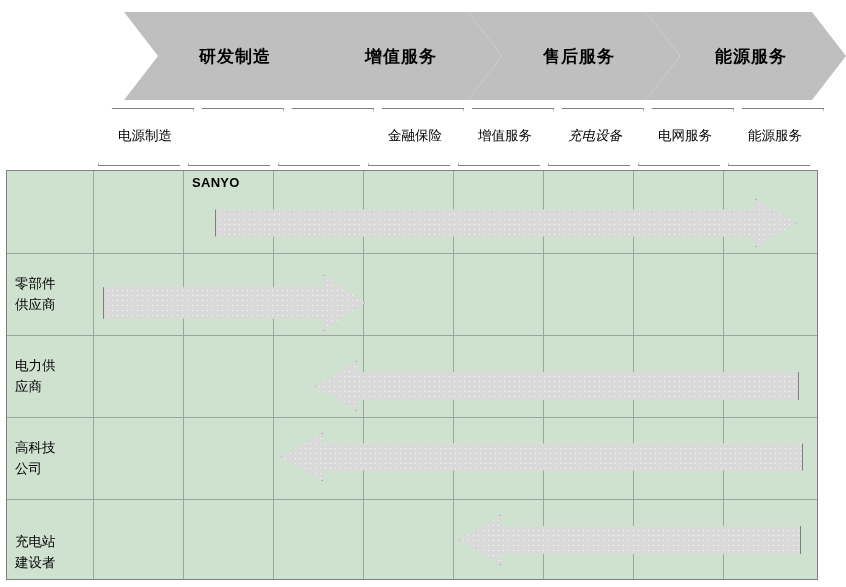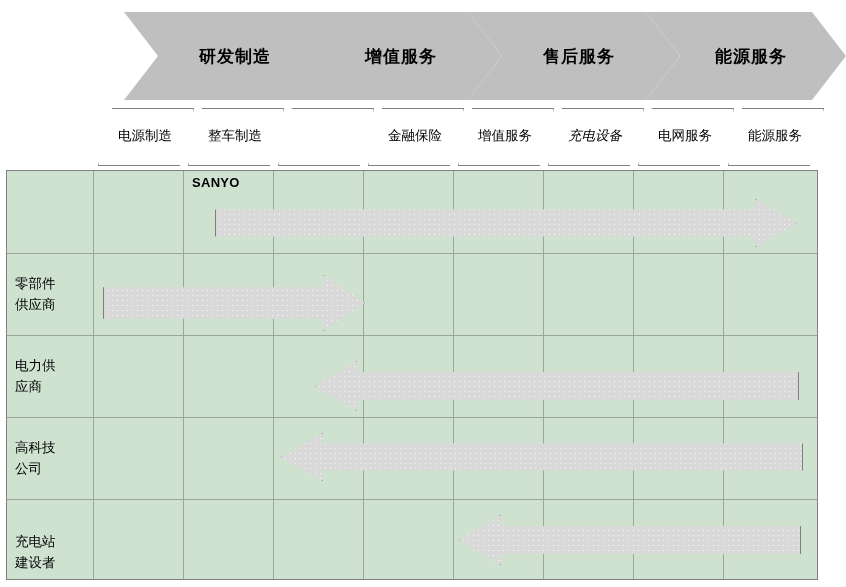--- a/index.html
+++ b/index.html
@@ -107,21 +107,20 @@
     <span>售后服务</span>
   </div>
   <div class="chev" style="left:646px;top:12px;width:200px;">
     <span>能源服务</span>
   </div>
 
   <div class="slant" style="left:98px;"></div>
   <div class="slant-label" style="left:98px;">电源制造</div>
 
   <div class="slant" style="left:188px;"></div>
-  <div class="slant-label" style="left:188px;">整车制造</div>
 
   <div class="slant" style="left:278px;"></div>
 
   <div class="slant" style="left:368px;"></div>
   <div class="slant-label" style="left:368px;">金融保险</div>
 
   <div class="slant" style="left:458px;"></div>
   <div class="slant-label" style="left:458px;">增值服务</div>
 
   <div class="slant" style="left:548px;"></div>

